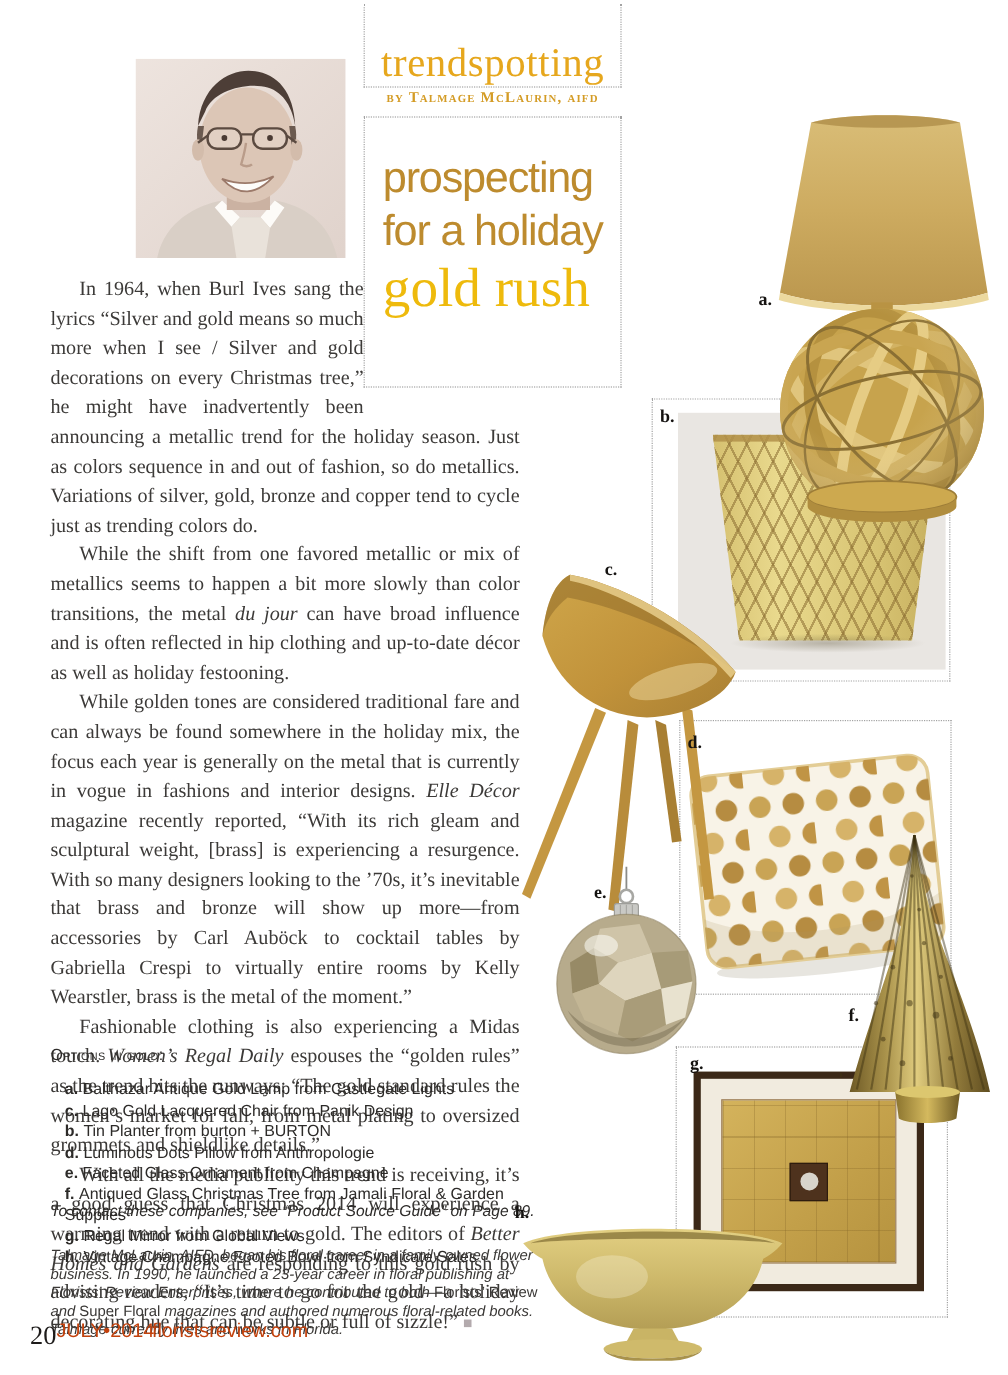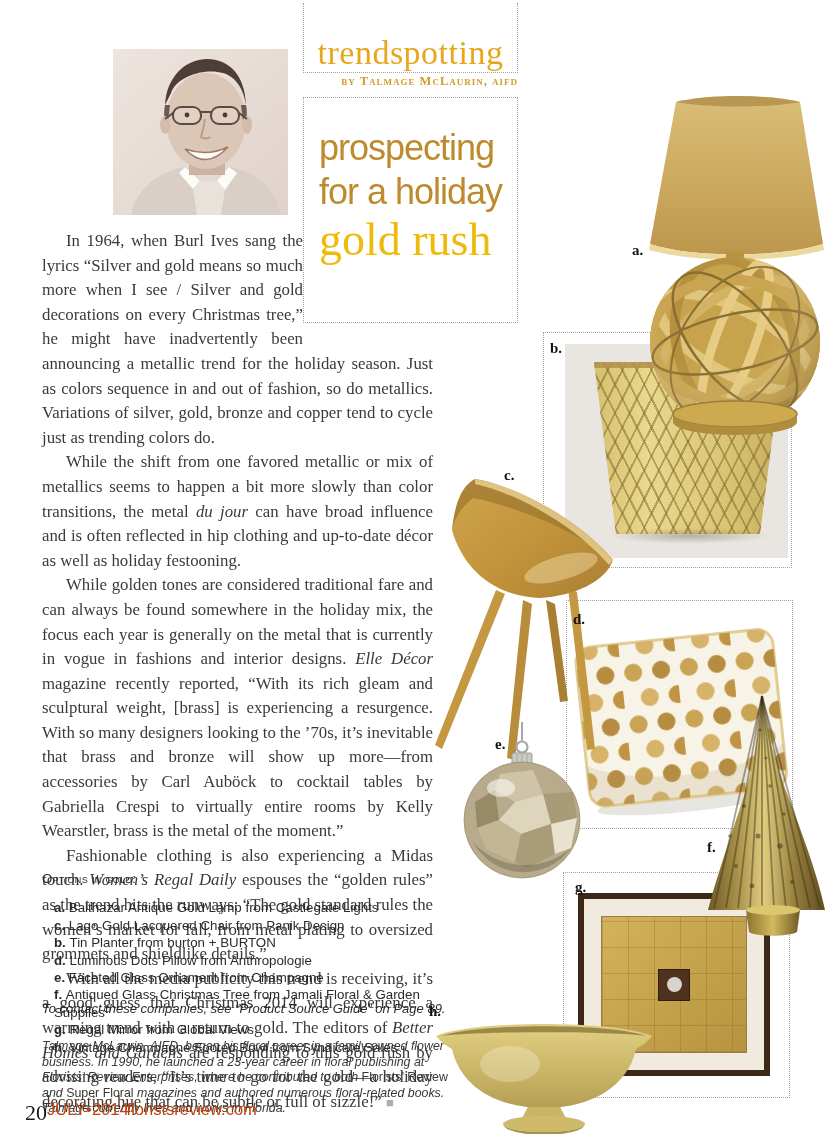--- a/index.html
+++ b/index.html
@@ -5,21 +5,21 @@
   html,body{margin:0;padding:0}
   body{width:840px;height:1146px;position:relative;background:#fff;overflow:hidden;
        font-family:"Liberation Serif",serif}
   .abs{position:absolute}
 
   
   .box-trendspotting{left:303px;top:3px;width:215px;height:70px;box-sizing:border-box;
     border:1.5px dotted #a3a3a3;border-top:none;display:flex;align-items:flex-end;
     justify-content:center;padding-bottom:2px}
   .section-title{font-family:"Liberation Serif",serif;font-size:34px;color:#e6a71d;letter-spacing:.5px;line-height:1}
-  .byline{left:303px;top:74px;width:215px;text-align:right;font-family:"Liberation Serif",serif;
+  .byline{left:303px;top:74px;width:215px;text-align:center;font-family:"Liberation Serif",serif;
     font-variant:small-caps;font-weight:bold;font-size:12.5px;color:#d49c26;letter-spacing:1px}
   .box-title{left:303px;top:97px;width:215px;height:226px;box-sizing:border-box;
     border:1.5px dotted #a3a3a3;padding:28px 0 0 15px}
   .title-l1,.title-l2{font-family:"Liberation Sans",sans-serif;font-size:36px;color:#bd8b2e;
     letter-spacing:-1px;line-height:44px}
   .title-l3{font-family:Liberation Serif, serif;font-size:46px;color:#eeba0c;line-height:52px}
 
   
   .article{left:42px;top:229px;width:391px;font-size:16.8px;line-height:24.6px;color:#3c3a38;text-align:justify}
   .article p{margin:0;text-indent:24px}

